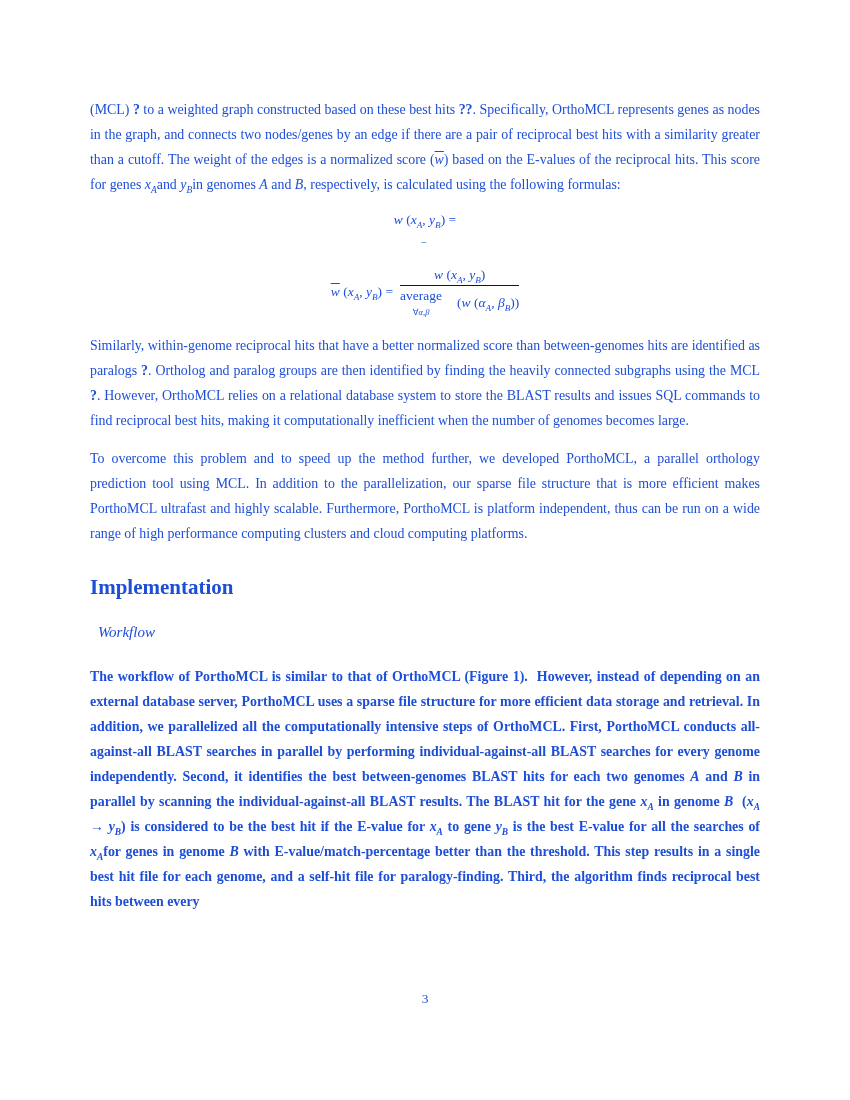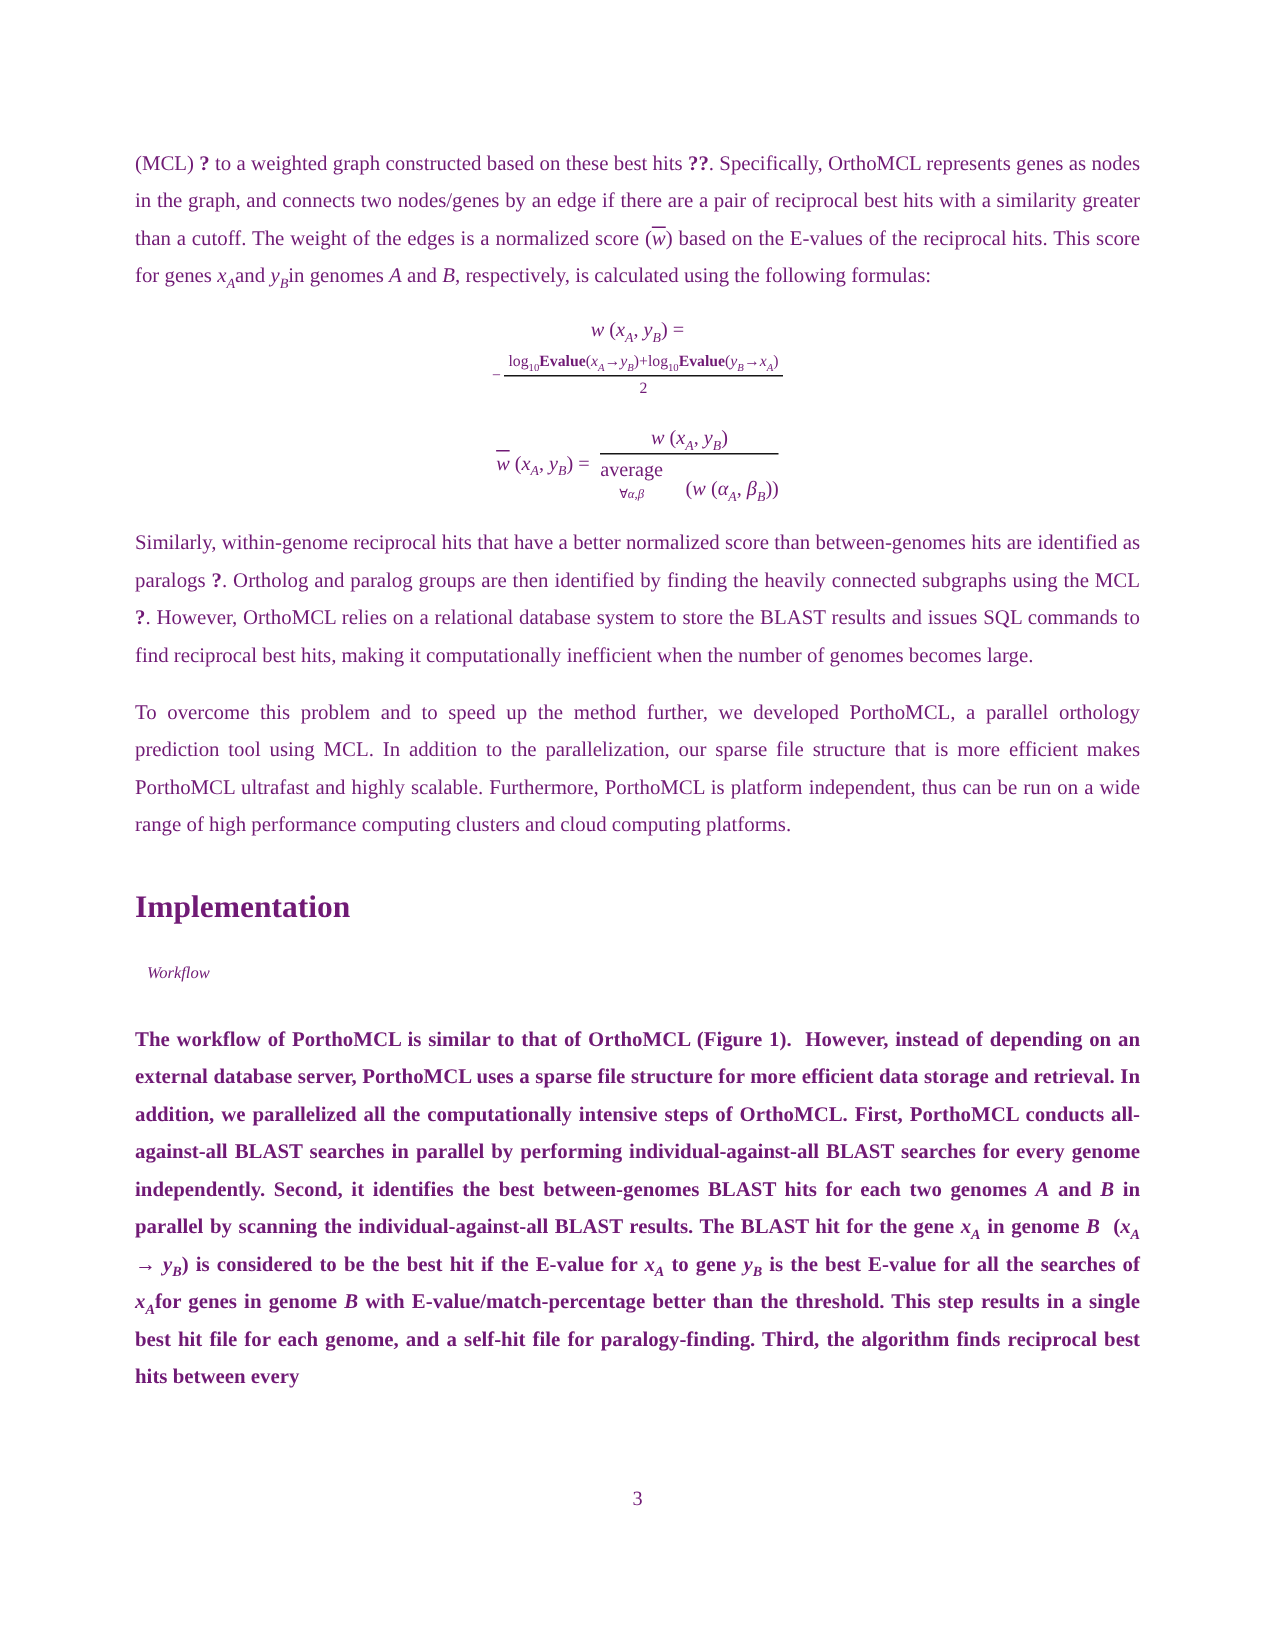--- a/index.html
+++ b/index.html
@@ -2,21 +2,21 @@
 <html lang="en"><head>
 <meta charset="utf-8">
 <style>
   html, body { margin: 0; padding: 0; background: #e8e8e8; }
   .page {
     position: relative;
     width: 850px;
     height: 1100px;
     background: #ffffff;
     font-family: "Liberation Serif", serif;
-    color: #701a75;
+    color: #1d4ed8;
     overflow: hidden;
     margin: 0 auto;
   }
   .content {
     position: absolute;
     left: 90px;
     top: 97px;
     width: 670px;
   }
   p.body {
@@ -46,36 +46,36 @@
     vertical-align: middle;
     text-align: center;
   }
   .frac .num { border-bottom: 1px solid #161616; padding: 0 3px 2px 3px; }
   .frac .den { padding-top: 2px; }
   .eq2 { margin: 18px 0 16px 0; }
   .eq2-lhs { display: inline-block; vertical-align: middle; margin-right: 7px; }
   .denrow {
     display: inline-flex;
     flex-direction: row;
-    align-items: flex-end;
+    align-items: center;
     justify-content: center;
     gap: 15px;
   }
   .avg { display: inline-flex; flex-direction: column; align-items: center; }
   .avg .under { font-size: 8.5px; line-height: 9px; margin-top: 4px; }
 
   
   h2.section {
     font-size: 21px;
     font-weight: bold;
     line-height: 23px;
     margin: 30px 0 0 0;
   }
   h3.subsection {
-    font-size: 11px;
+    font-size: 15px;
     font-style: italic;
     font-weight: normal;
     line-height: 20px;
     margin: 23px 0 0 8px;
   }
   p.para4 { margin-top: 22px; margin-bottom: 0; font-weight: bold; }
 
   .page-number {
     position: absolute;
     top: 991px;
@@ -88,24 +88,21 @@
 </head>
 <body>
 
 <div class="page">
   <div class="content">
 
     <p class="body">(MCL) <b>?</b> to a weighted graph constructed based on these best hits <b>??</b>. Specifically, OrthoMCL represents genes as nodes in the graph, and connects two nodes/genes by an edge if there are a pair of reciprocal best hits with a similarity greater than a cutoff. The weight of the edges is a normalized score (<i class="ol">w</i>) based on the E-values of the reciprocal hits. This score for genes <i>x<sub>A</sub></i>and <i>y<sub>B</sub></i>in genomes <i>A</i> and <i>B</i>, respectively, is calculated using the following formulas:</p>
 
     <div class="eq-block eq1">
       <div class="eq-line"><i>w</i> (<i>x<sub>A</sub></i>, <i>y<sub>B</sub></i>) =</div>
-      <div class="eq-small"><span class="minus">−</span><span class="frac">
-            <span class="num">log<sub>10</sub><b>Evalue</b>(<i>x<sub>A</sub></i>→<i>y<sub>B</sub></i>)+log<sub>10</sub><b>Evalue</b>(<i>y<sub>B</sub></i>→<i>x<sub>A</sub></i>)</span>
-            <span class="den">2</span>
-          </span></div>
+      <div class="eq-small"><span class="minus">−</span></div>
     </div>
 
     <div class="eq-block eq2">
       <span class="eq2-lhs"><i class="ol">w</i> (<i>x<sub>A</sub></i>, <i>y<sub>B</sub></i>) =</span><span class="frac">
           <span class="num"><i>w</i> (<i>x<sub>A</sub></i>, <i>y<sub>B</sub></i>)</span>
           <span class="den denrow">
             <span class="avg">
               <span>average</span>
               <span class="under">∀<i>α</i>,<i>β</i></span>
             </span>

